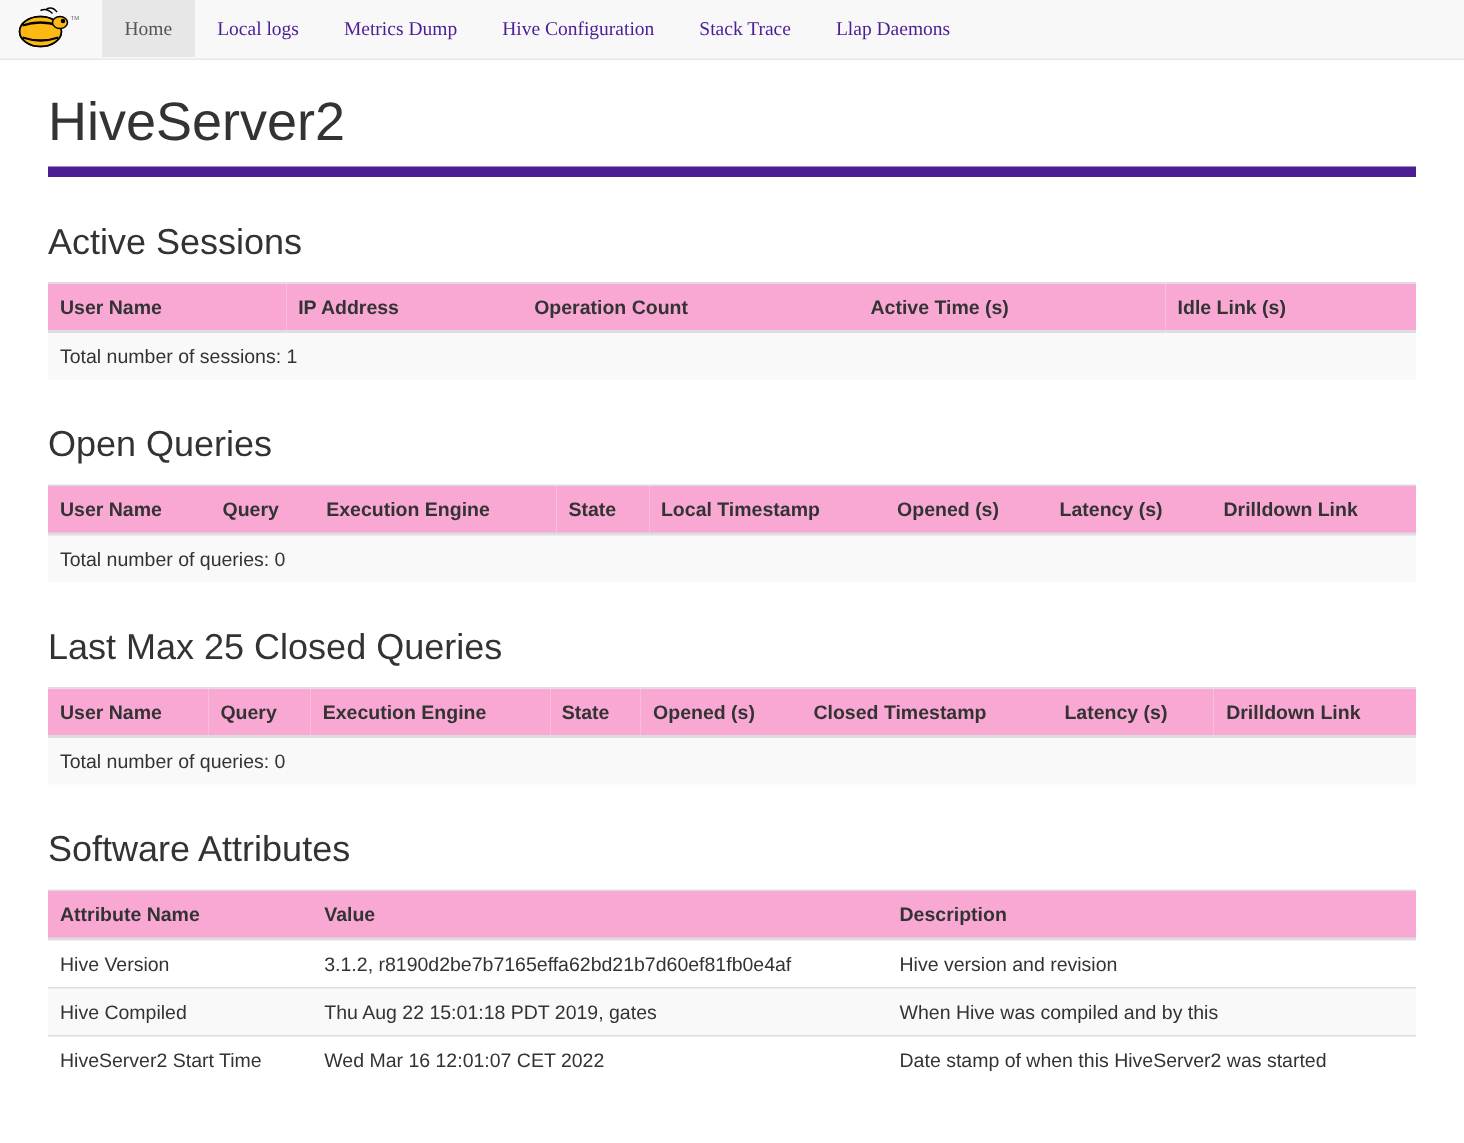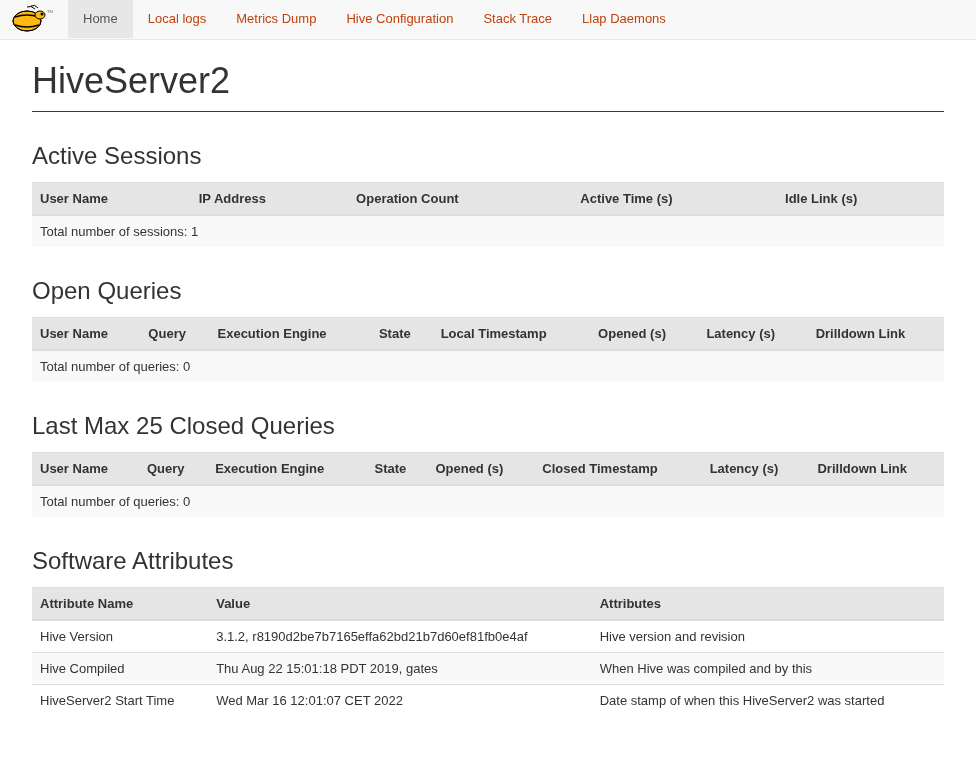--- a/index.html
+++ b/index.html
@@ -19,40 +19,41 @@
     }
     .navbar-logo {
       display: flex;
       align-items: center;
       padding: 2px 15px 2px 5px;
     }
     .logo-svg { width: 48px; height: 34px; }
     .nav-links {
       display: flex;
       list-style: none;
+      font-family: Liberation Serif, serif;
     }
     .nav-links li a {
       display: block;
       padding: 10px 15px;
-      color: #c2410c;
+      color: #4c1d95;
       text-decoration: none;
       font-size: 13px;
       line-height: 18px;
     }
     .nav-links li.active a {
       color: #555;
       background: #e7e7e7;
     }
     .container {
       padding: 20px 24px;
       max-width: 960px;
       margin: 0 auto;
     }
     .page-header {
-      border-bottom: 1px solid #4c1d95;
+      border-bottom: 7px solid #4c1d95;
       padding-bottom: 9px;
       margin-bottom: 30px;
     }
     .page-header h1 {
       font-size: 36px;
       font-weight: 500;
       color: #333;
     }
     section {
       margin-bottom: 30px;
@@ -69,21 +70,21 @@
       margin-bottom: 8px;
       font-size: 13px;
     }
     table th {
       text-align: left;
       padding: 8px;
       border-top: 1px solid #ddd;
       border-bottom: 2px solid #ddd;
       font-weight: 700;
       color: #333;
-      background: #e5e5e5;
+      background: #f9a8d4;
     }
     table td {
       padding: 8px;
       border-top: 1px solid #ddd;
       color: #333;
     }
     table tbody tr:nth-child(even) td {
       background: #f9f9f9;
     }
     .summary-row td {
@@ -200,21 +201,21 @@
     </table>
   </section>
 
   <section>
     <h2>Software Attributes</h2>
     <table>
       <thead>
         <tr>
           <th>Attribute Name</th>
           <th>Value</th>
-          <th>Attributes</th>
+          <th>Description</th>
         </tr>
       </thead>
       <tbody>
         <tr>
           <td>Hive Version</td>
           <td>3.1.2, r8190d2be7b7165effa62bd21b7d60ef81fb0e4af</td>
           <td>Hive version and revision</td>
         </tr>
         <tr>
           <td>Hive Compiled</td>

